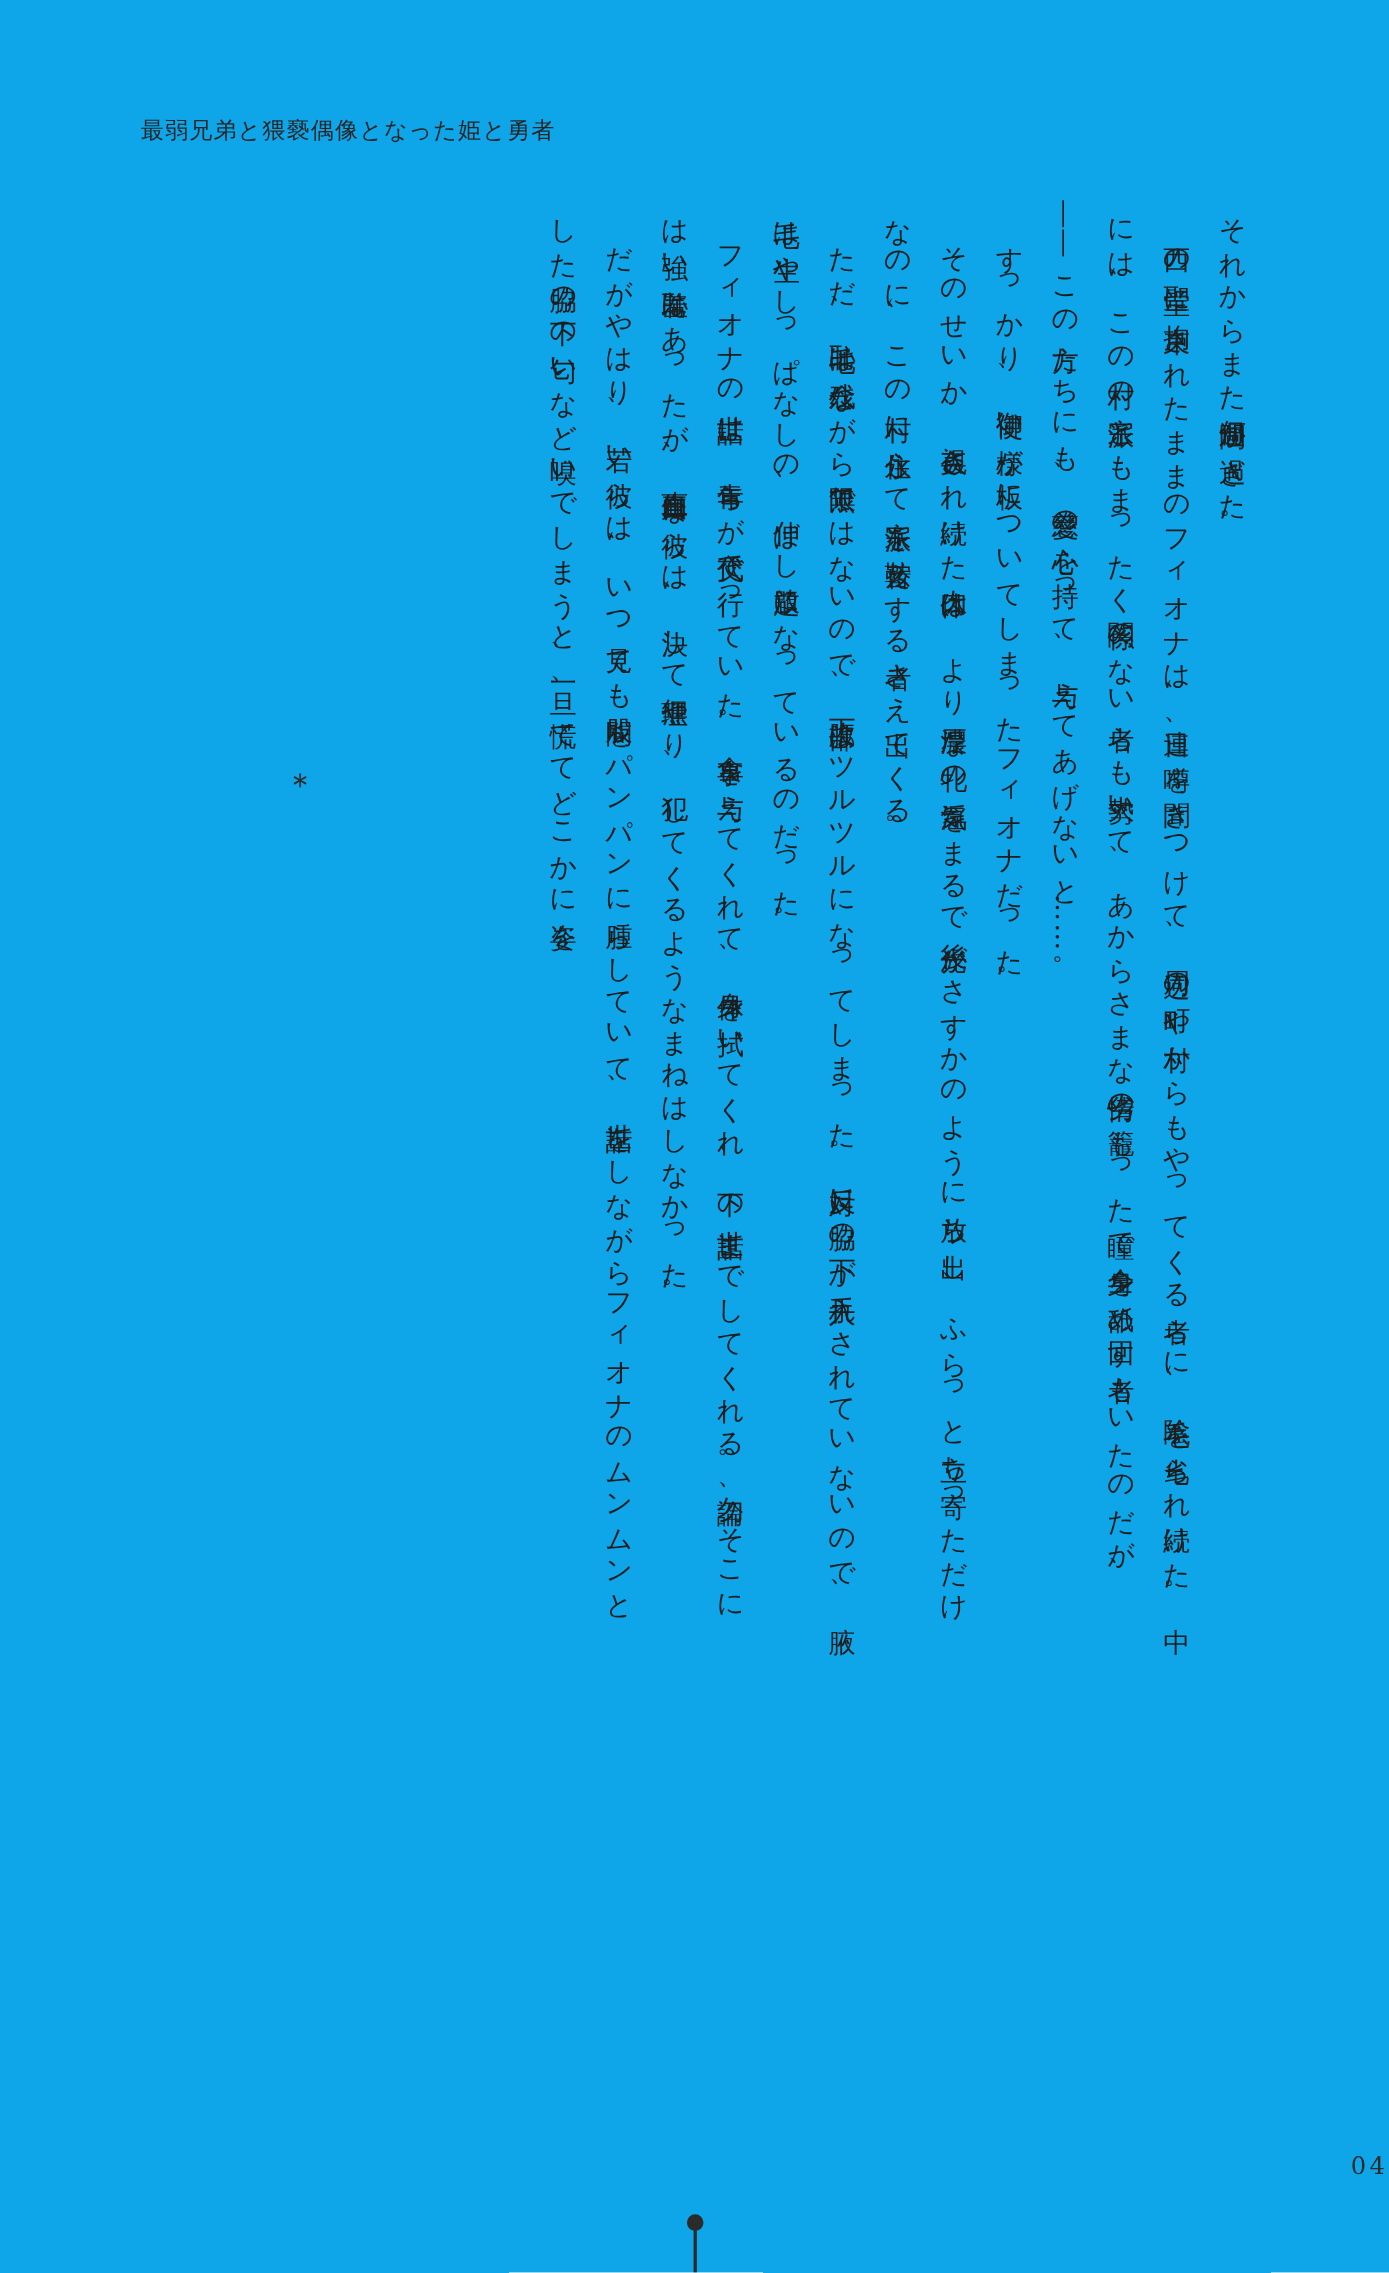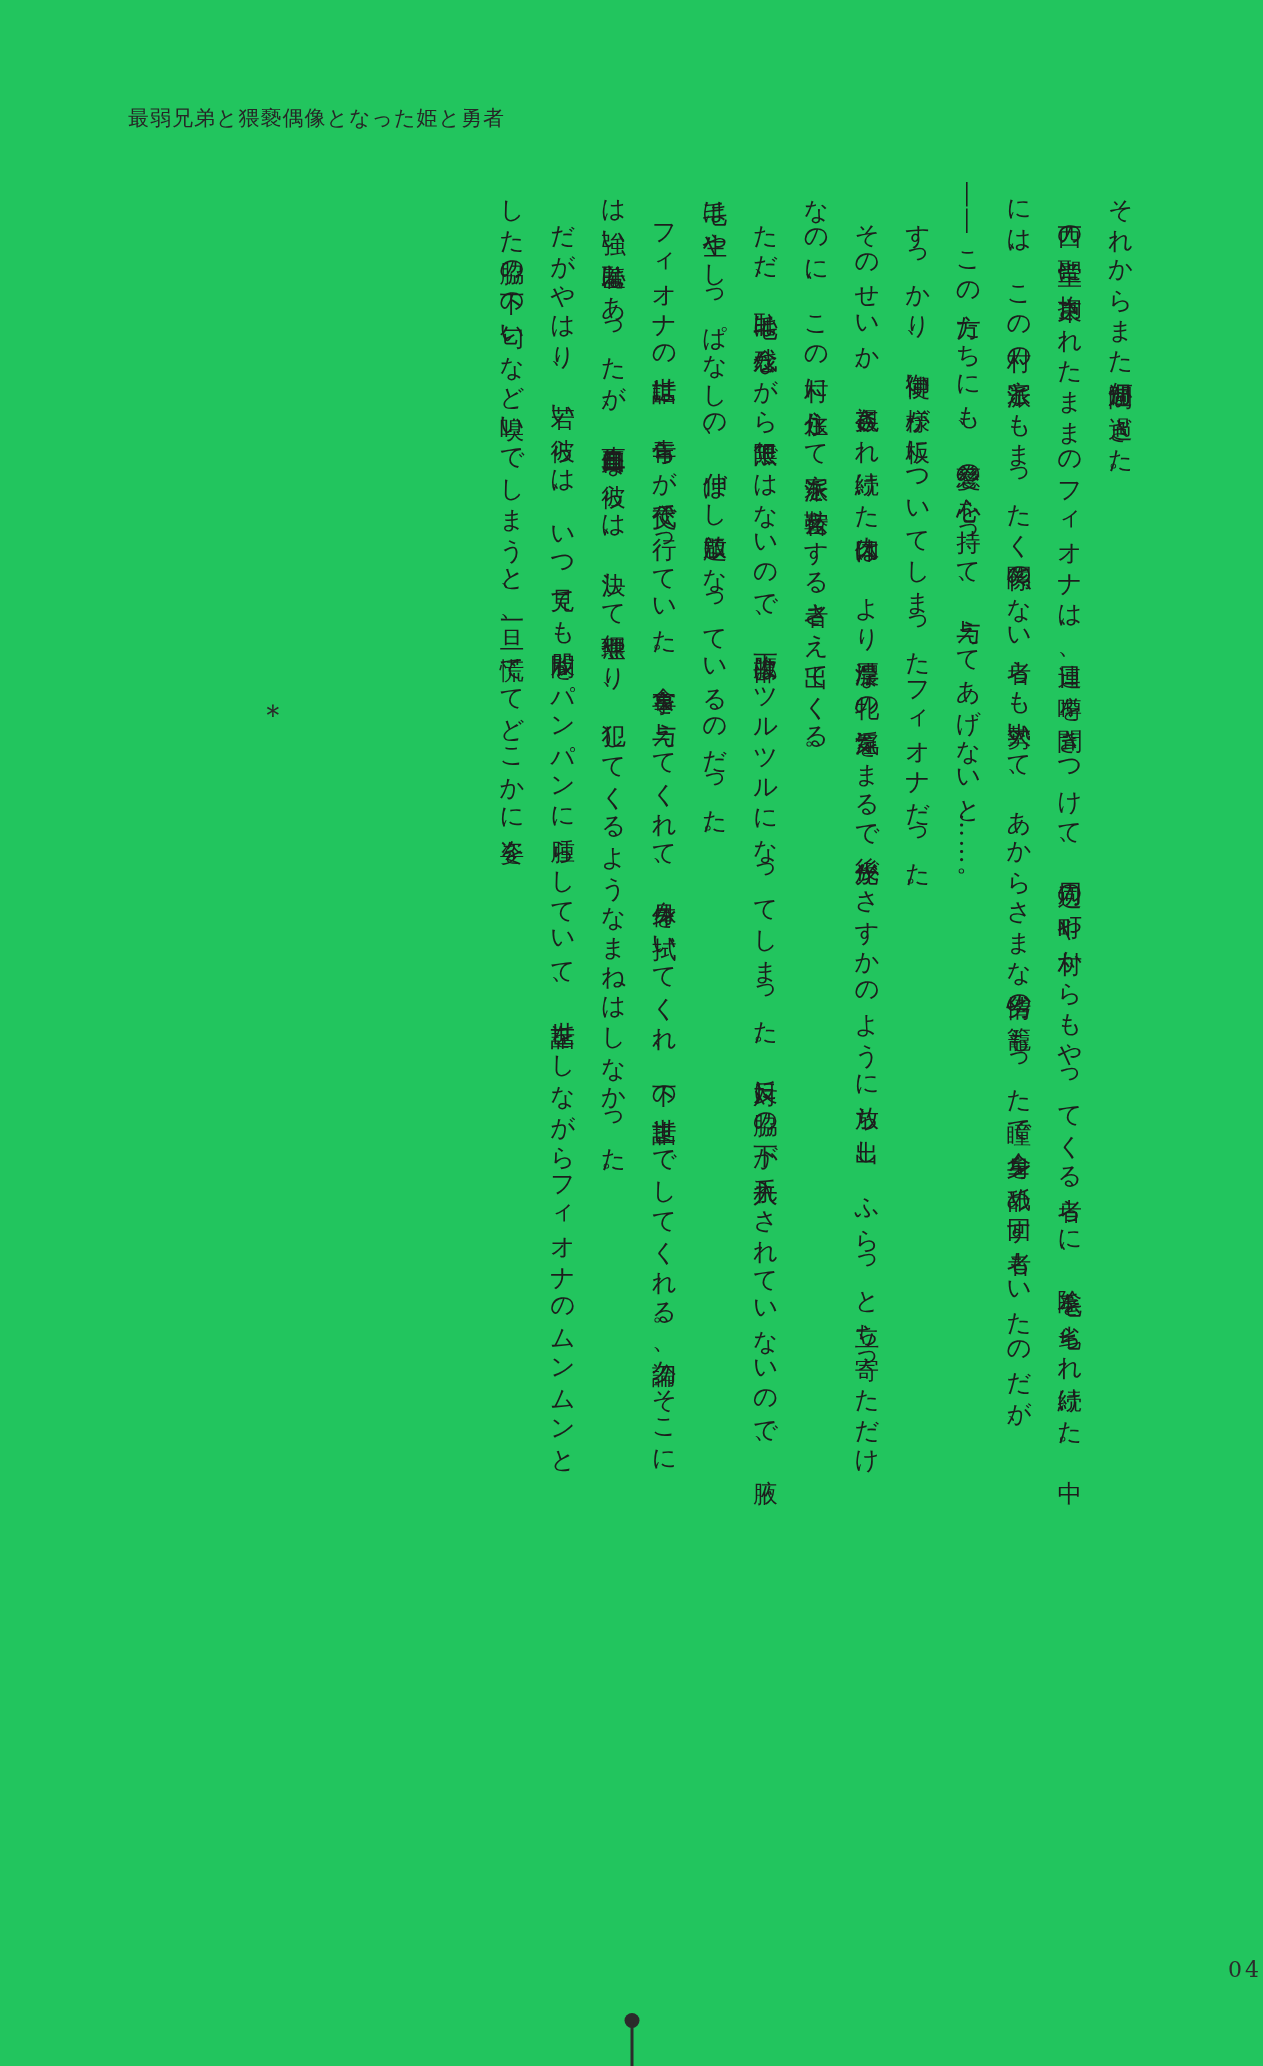--- a/index.html
+++ b/index.html
@@ -12,21 +12,21 @@
     height: 2066px;
     position: relative;
     font-family: "DejaVu Serif", "Liberation Serif", serif;
     color: #1b1b1b;
     overflow: hidden;
   }
 
   .page {
     position: absolute;
     inset: 0;
-    background: #22c55e;
+    background: #0ea5e9;
   }
 
   
   .running-header {
     position: absolute;
     top: 104px;
     left: 128px;
     font-size: 21px;
     letter-spacing: 1px;
     color: #262626;

